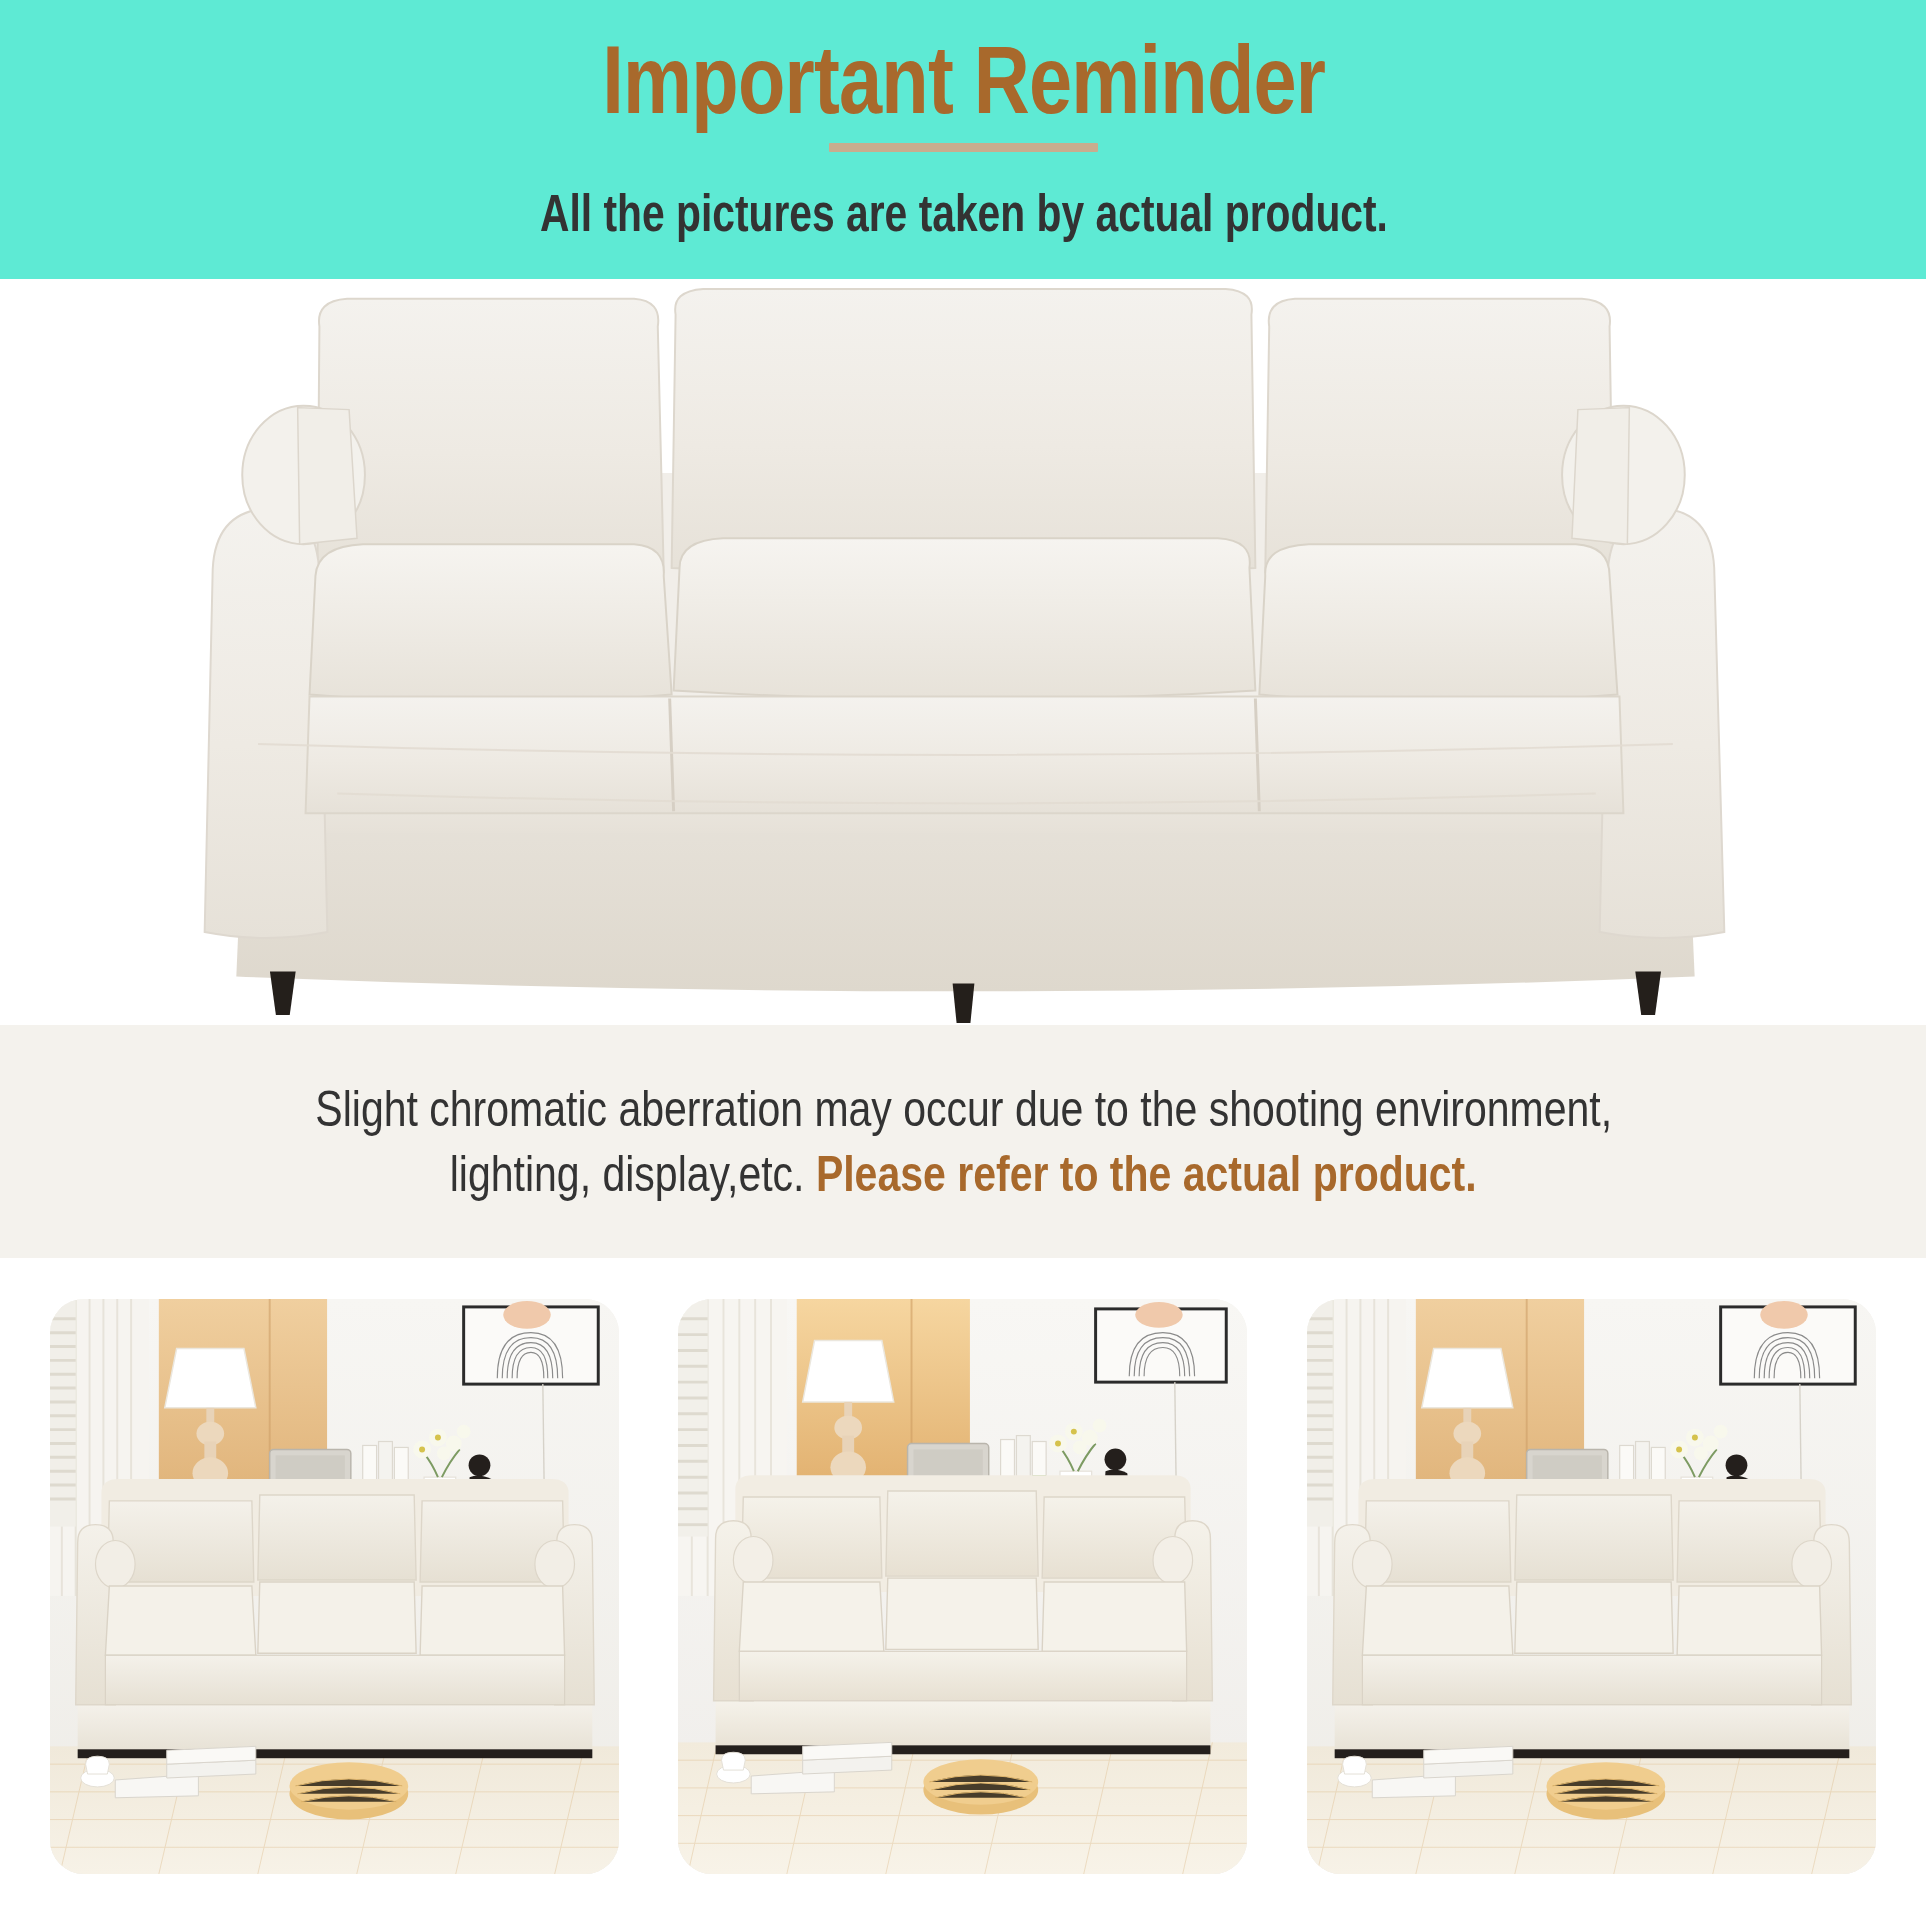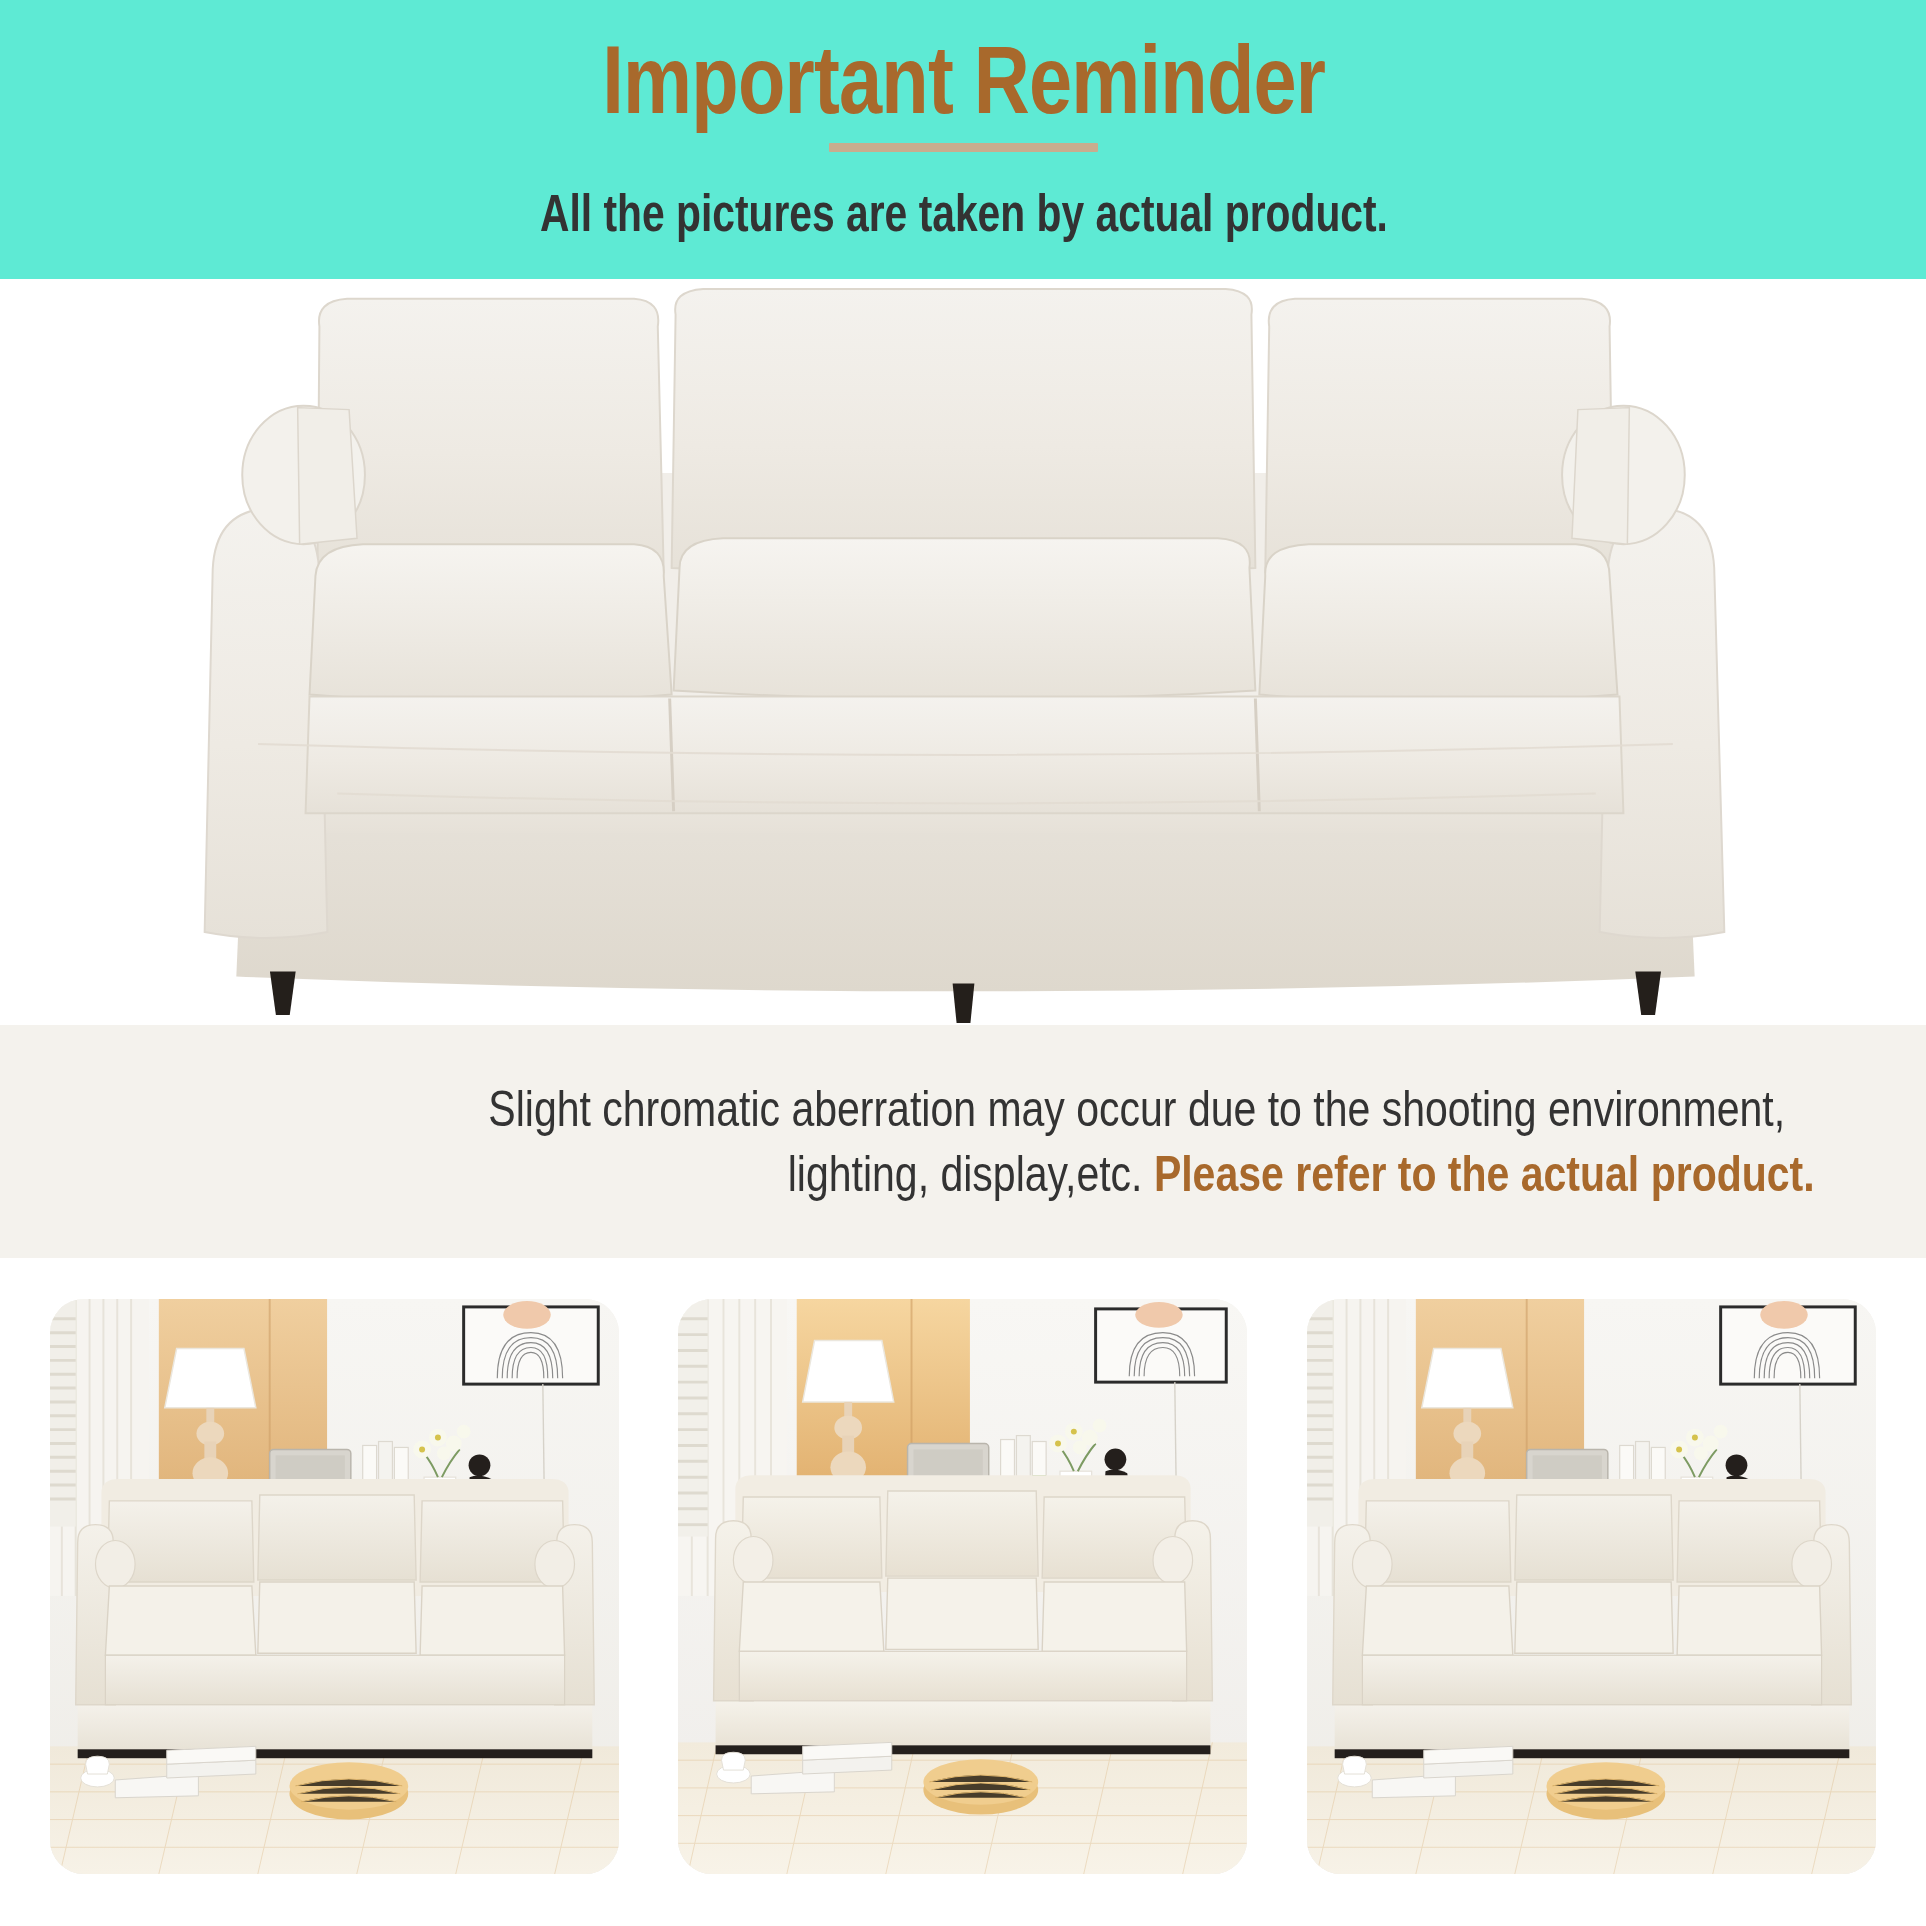--- a/index.html
+++ b/index.html
@@ -40,21 +40,21 @@
   .hero{
     position:absolute;left:0;top:279px;width:1927px;height:745px;
     background:#ffffff;overflow:hidden;
   }
   .hero svg{display:block;width:100%;height:100%;}
 
   
   .notice-band{
     position:absolute;left:0;top:1025px;width:1927px;height:234px;
     background:#f4f2ed;
-    display:flex;flex-direction:column;align-items:flex-end;justify-content:center;
+    display:flex;flex-direction:column;align-items:center;justify-content:center;
   }
   .notice-line{
     font-size:50px;color:#333333;font-weight:normal;
     transform:scaleX(0.82);transform-origin:center center;
     white-space:nowrap;line-height:1.30;
   }
   .notice-accent{color:#a8692c;font-weight:bold;}
 
   
   .thumbs{

